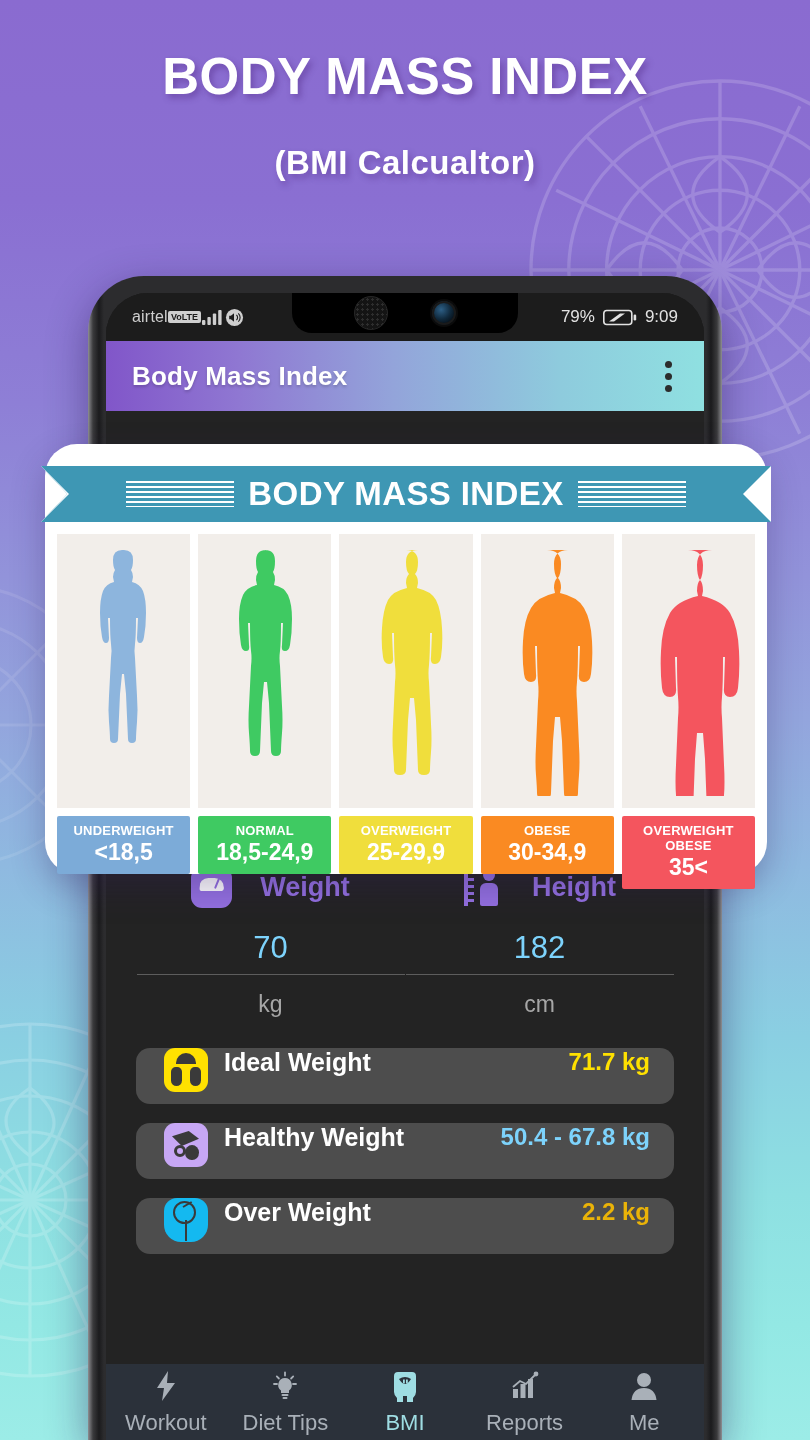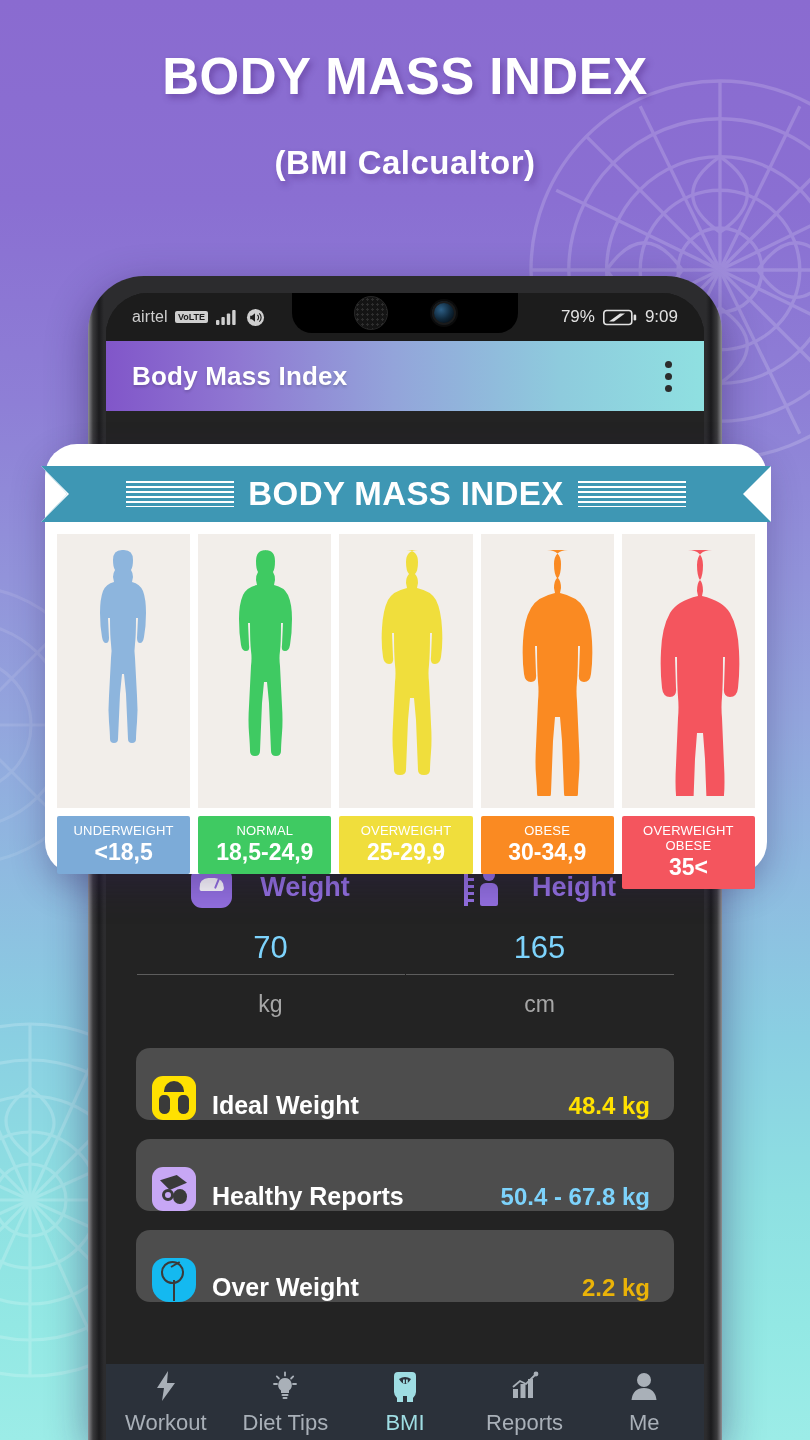--- a/index.html
+++ b/index.html
@@ -58,21 +58,21 @@
   .screen {
     position:absolute; left:0; top:0; right:0; bottom:0;
     background:#232323; overflow:hidden;
   }
 
   
   .statusbar {
     position:relative; height:48px; background:#1c1c1c; color:#d2d2d2;
     display:flex; align-items:center; font-size:16px;
   }
-  .sb-left { display:flex; align-items:center; gap:7px; padding-left:26px; }
+  .sb-left { display:flex; align-items:center; padding-left:26px; }
   .sb-carrier { font-size:16px; color:#cfcfcf; letter-spacing:.2px; }
   .volte {
     font-size:9px; font-weight:bold; color:#1c1c1c; background:#cfcfcf;
     border-radius:2px; padding:1px 3px; line-height:10px; letter-spacing:0;
   }
   .sb-right {
     margin-left:auto; display:flex; align-items:center; gap:8px;
     padding-right:26px; font-size:17px; color:#e2e2e2;
   }
   .notch {
@@ -136,22 +136,22 @@
     background-position:0 1px;
   }
   .ico-height .head { position:absolute; left:20px; top:2px; width:12px; height:12px;
     border-radius:50%; background:#9370e0; }
   .ico-height .body { position:absolute; left:17px; top:16px; width:18px; height:23px;
     background:#9370e0; border-radius:6px 6px 2px 2px; }
 
   
   .results { padding:30px 30px 0 30px; display:flex; flex-direction:column; gap:19px; }
   .rrow {
-    height:72px; background:#4d4d4d; border-radius:14px;
-    display:flex; align-items:flex-end; padding:0 24px 0 16px;
+    height:56px; background:#4d4d4d; border-radius:14px;
+    display:flex; align-items:flex-start; padding:0 24px 0 28px;
   }
   .rrow .rlabel { color:#fff; font-size:25px; font-weight:bold; margin-left:16px; }
   .rrow .rval { margin-left:auto; font-size:24px; font-weight:bold; }
   .ricon { width:44px; height:44px; border-radius:11px; position:relative; flex:none; }
   .ricon .dial { position:absolute; left:50%; transform:translateX(-50%); top:5px;
     width:20px; height:11px; border-radius:11px 11px 0 0; background:#3a3a3a; }
   .ricon .footL, .ricon .footR { position:absolute; top:19px; width:11px; height:19px;
     background:#3a3a3a; border-radius:6px 6px 7px 7px; }
   .ricon .footL { left:7px; } .ricon .footR { right:7px; }
 
@@ -204,21 +204,21 @@
     background: repeating-linear-gradient(180deg,#ffffff 0 2px, transparent 2px 5px); }
   .ribbon-title { font-size:33px; font-weight:bold; letter-spacing:.4px; white-space:nowrap; }
 
   .cats { display:flex; gap:8px; padding:12px 12px 0 12px; }
   .cat { flex:1; display:flex; flex-direction:column; }
   .cat-fig { background:#f2eeea; height:274px; display:flex; align-items:flex-end;
              justify-content:center; padding-bottom:12px; }
   .cat-fig svg { display:block; }
   .cat-box { margin-top:8px; border-radius:2px; text-align:center;
              padding:7px 2px 9px 2px; color:#fff; }
-  .cat-name { font-size:13px; font-weight:normal; letter-spacing:.2px; line-height:15px; }
+  .cat-name { font-size:13px; font-weight:bold; letter-spacing:.2px; line-height:15px; }
   .cat-range { font-size:23px; font-weight:bold; line-height:26px; margin-top:1px; }
 </style>
 </head>
 <body>
 
 <svg class="mandala m-tr" viewBox="0 0 200 200">
   <g fill="none" stroke="#ffffff" stroke-width="1.6" opacity=".55">
     <circle cx="100" cy="100" r="38"></circle>
       <circle cx="100" cy="100" r="54"></circle>
     <circle cx="100" cy="100" r="72"></circle>
@@ -321,45 +321,45 @@
         </div>
         <div class="wh-col">
           <div class="wh-head">
             <span class="ico-height">
               <span class="ruler"></span>
                 <span class="head"></span>
                 <span class="body"></span>
             </span>
             <span class="wh-label">Height</span>
           </div>
-          <div class="wh-val">165</div>
+          <div class="wh-val">182</div>
           <div class="wh-rule"></div>
           <div class="wh-unit">cm</div>
         </div>
       </div>
 
       <div class="results">
 
         <div class="rrow">
           <span class="ricon" style="background:#ffe100">
             <span class="dial"></span>
               <span class="footL"></span>
               <span class="footR"></span>
           </span>
           <span class="rlabel">Ideal Weight</span>
-          <span class="rval" style="color:#ffe100">48.4 kg</span>
+          <span class="rval" style="color:#ffe100">71.7 kg</span>
         </div>
 
         <div class="rrow">
           <span class="ricon ricon-hw">
             <span class="hw1"></span>
               <span class="hw2"></span>
               <span class="hw3"></span>
           </span>
-          <span class="rlabel">Healthy Reports</span>
+          <span class="rlabel">Healthy Weight</span>
           <span class="rval" style="color:#7dd3fc">50.4 - 67.8 kg</span>
         </div>
 
         <div class="rrow">
           <span class="ricon ricon-ow">
             <span class="ring"></span>
               <span class="hand"></span>
               <span class="split"></span>
           </span>
           <span class="rlabel">Over Weight</span>

